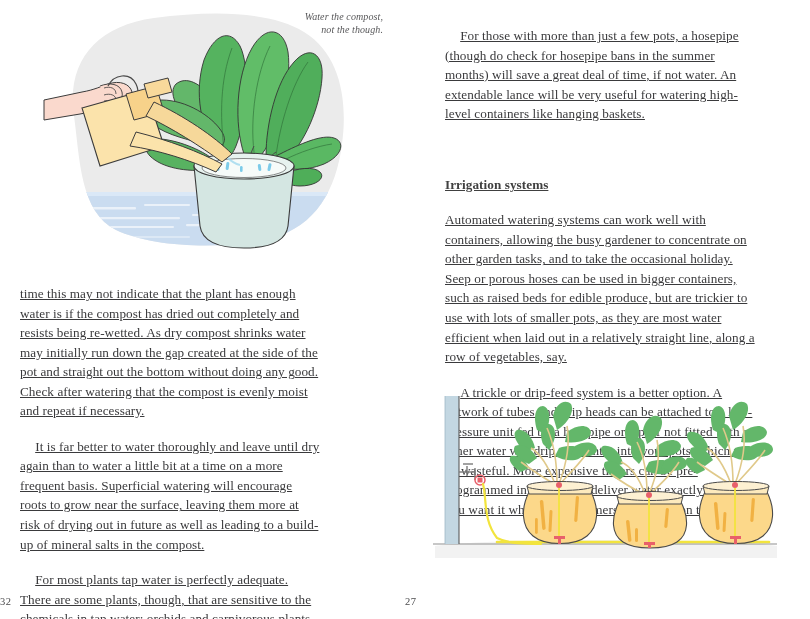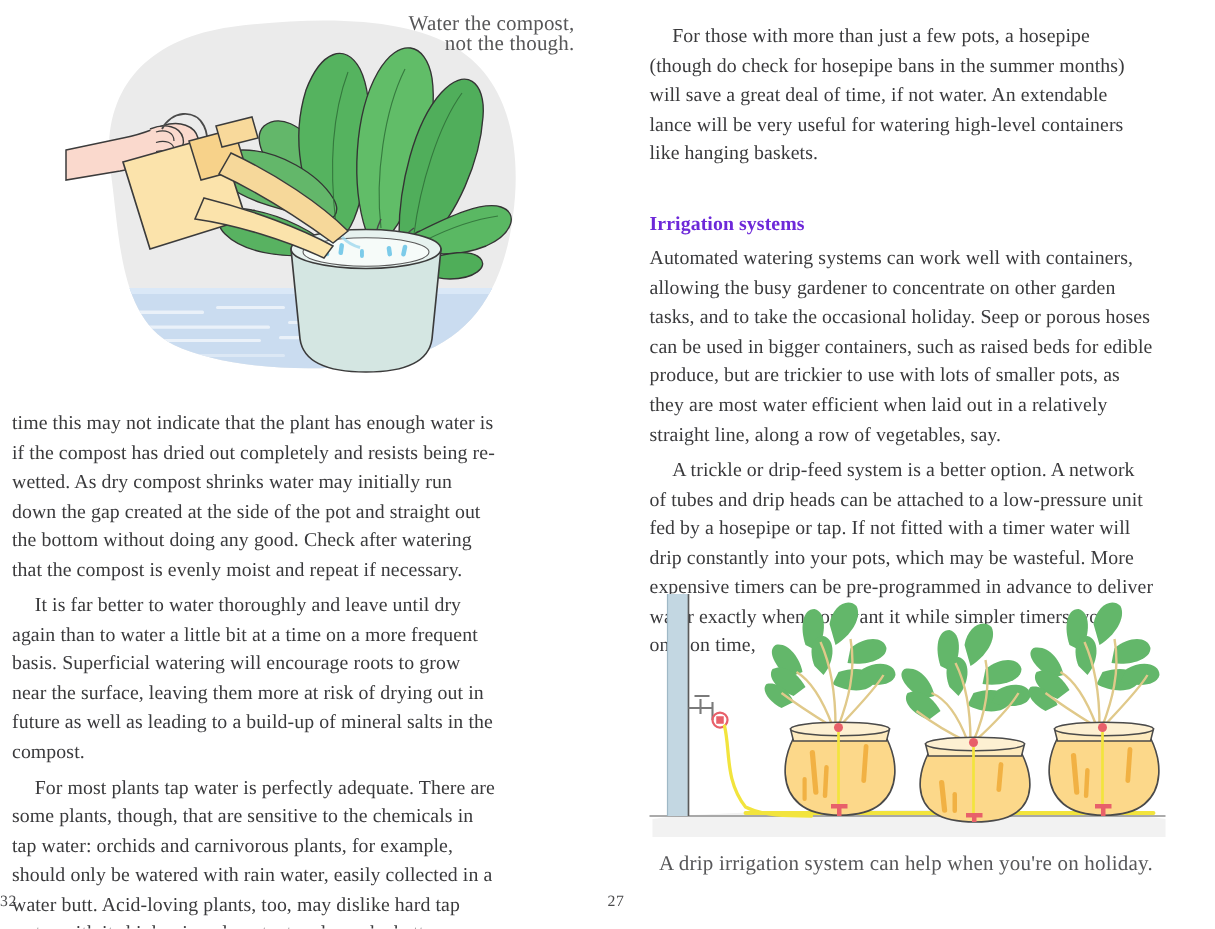--- a/index.html
+++ b/index.html
@@ -17,34 +17,35 @@
   .page-right{width:405px;padding:0 42px 0 24px;}
 
   
   .body-text{
     font-size:13.2px;
     line-height:19.55px;
     text-align:left;
     color:#3a3a3c;
     letter-spacing:0.005em;
   }
-  .body-text p{margin:4px;}
+  .body-text p{margin:16px;text-decoration:underline;}
   .body-text p.indent{text-indent:1.15em;}
   .heading{
     font-size:13.2px;
     line-height:19.55px;
     font-weight:bold;
-    color:#6d28d9;
+    color:#404040;
     margin:0;
   }
   .spacer-para{height:19px;}
 
   
   .caption{
-    font-size:14px;
+    font-style:italic;
+    font-size:10px;
     line-height:13px;
     color:#575759;
     letter-spacing:0.01em;
   }
   .caption-right{text-align:right;}
   .caption-center{text-align:center;}
   .folio{
     position:absolute;
     bottom:12px;
     width:100%;
@@ -345,18 +346,17 @@
             <rect x="294" y="116" width="3" height="20" rx="1.5" transform="rotate(3 295 126)"></rect>
             <rect x="322" y="102" width="3.2" height="24" rx="1.6" transform="rotate(4 323 114)"></rect>
           </g>
           <line x1="306" y1="92" x2="306" y2="140" stroke="#f2e43d" stroke-width="1.8"></line>
           <circle cx="306" cy="89" r="3" fill="#e8606a"></circle>
           <path d="M301 140 L312 140 L312 143 L308 143 L308 148 L305 148 L305 143 L301 143 Z" fill="#e8606a"></path>
         </g>
       </svg>
     </div>
 
-    <div class="caption-bottom caption caption-center">A drip irrigation system can help when you're on holiday.</div>
 
     <div class="folio">27</div>
   </div>
 
 </div>
 
 </body></html>

